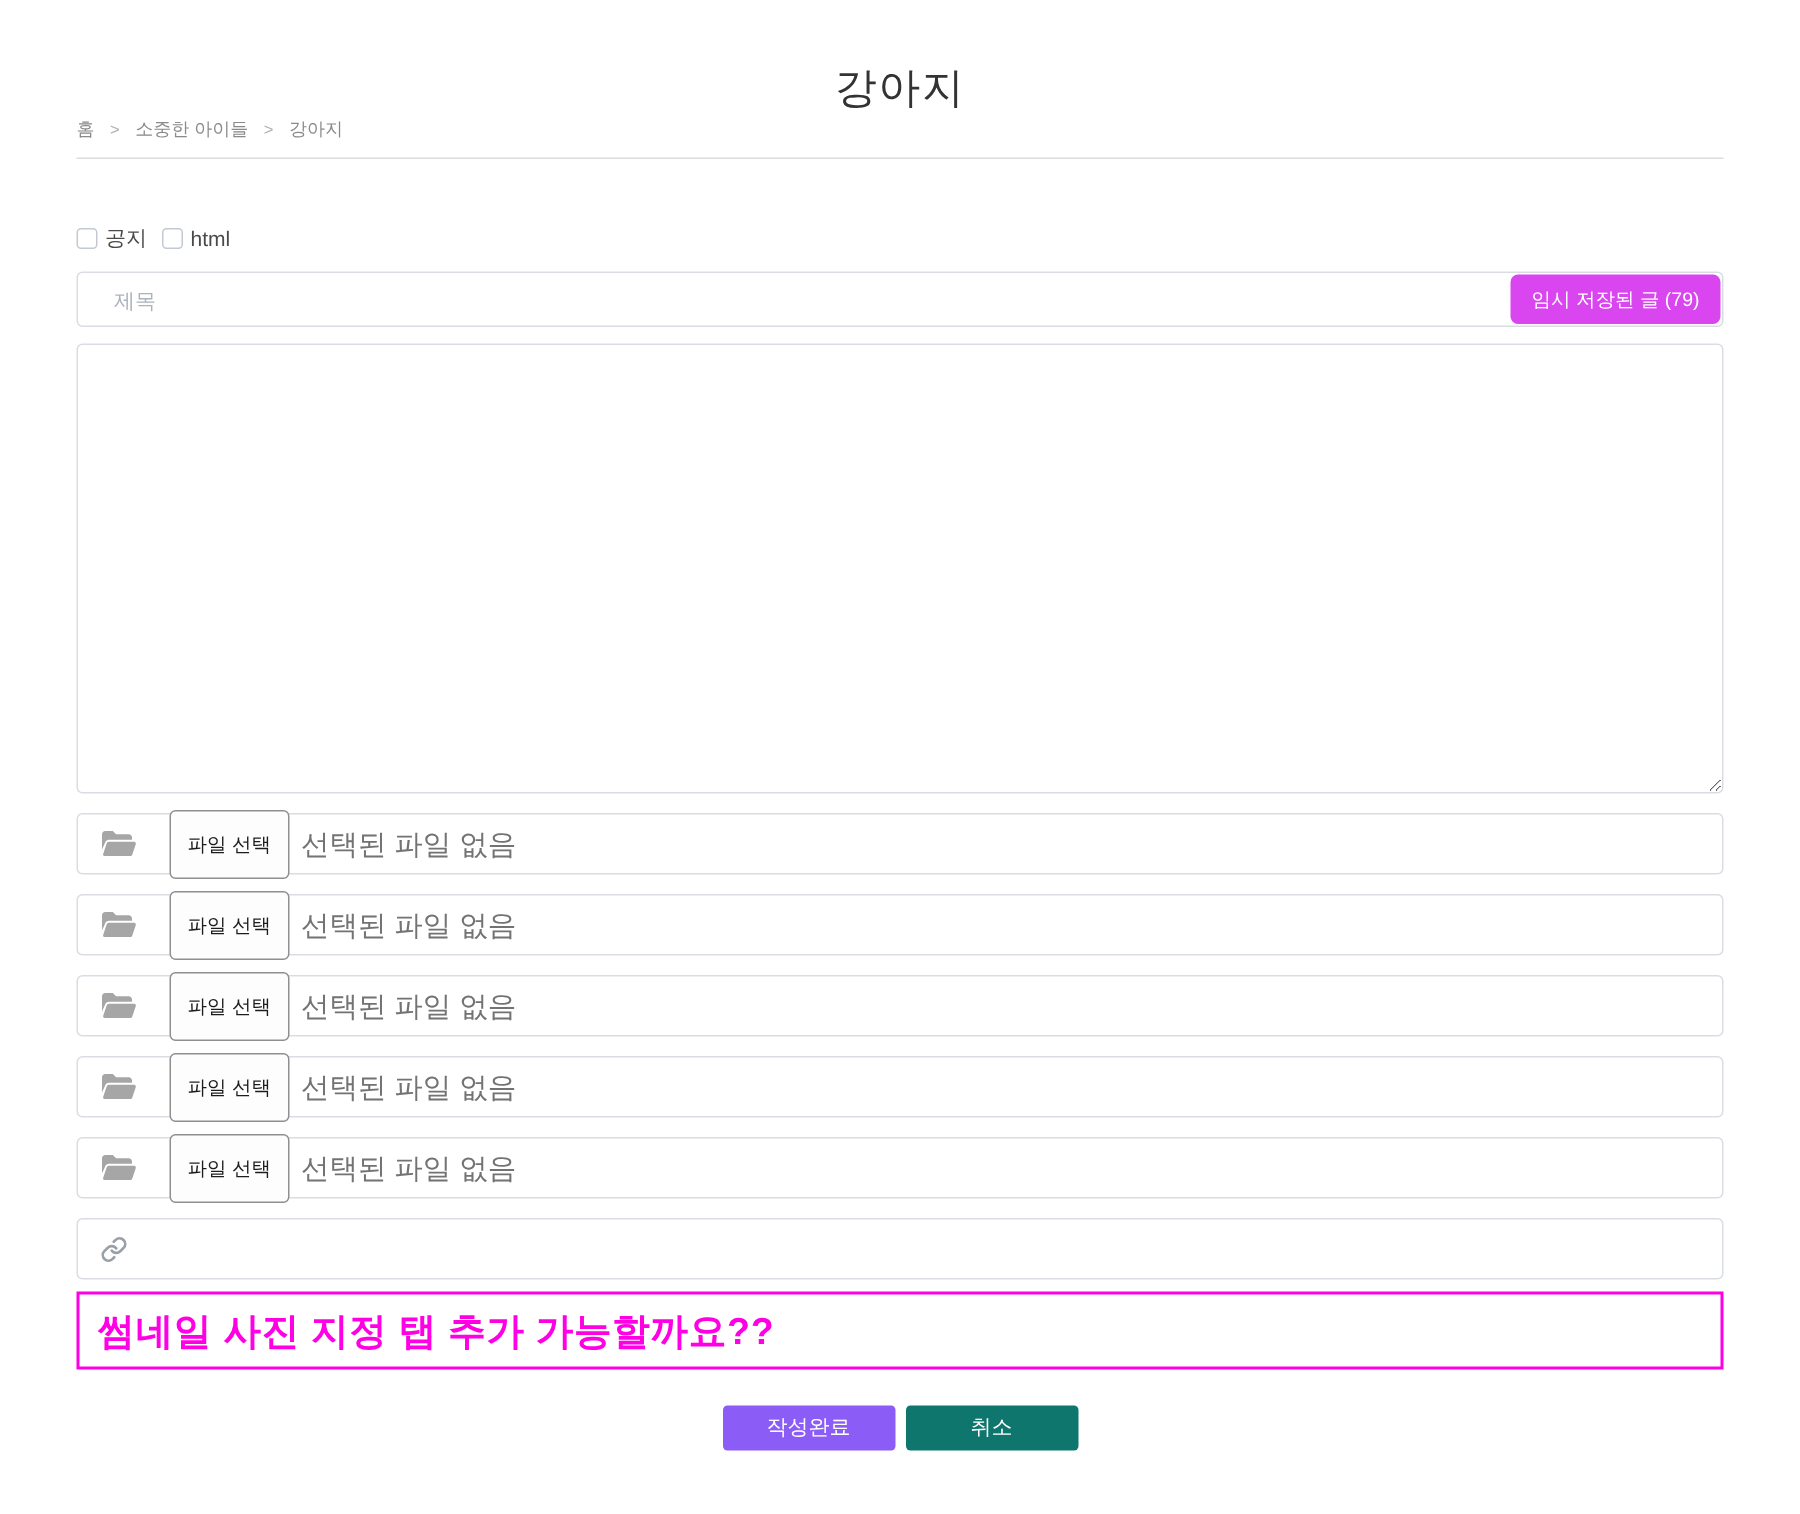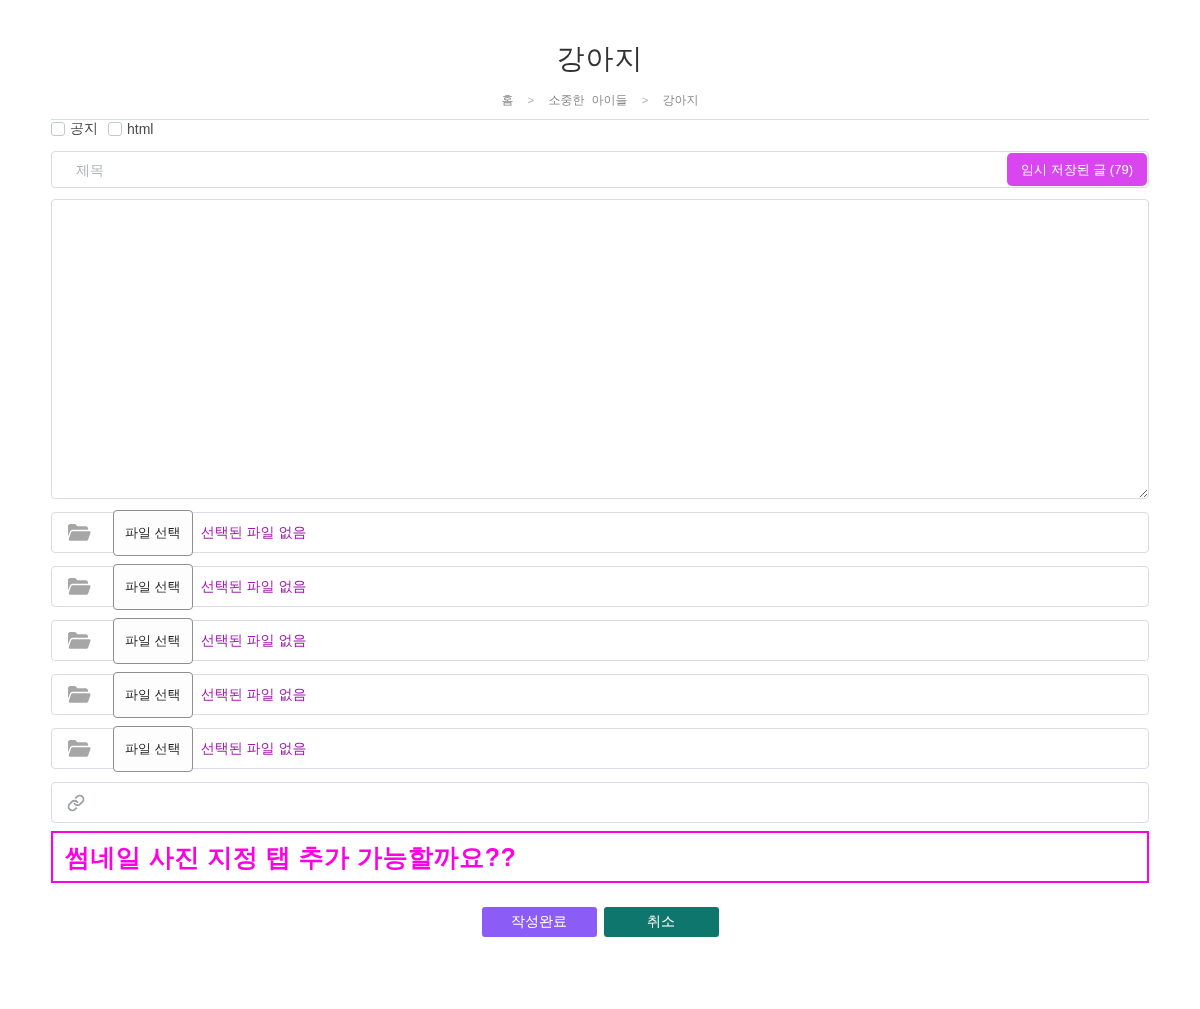--- a/index.html
+++ b/index.html
@@ -11,31 +11,31 @@
   }
   .page { padding: 0 51px; }
 
   .page-title {
     margin: 0; padding-top: 40px;
     text-align: center;
     font-size: 28px; font-weight: 500; color: #333;
     letter-spacing: 1px;
   }
   .breadcrumb {
-    margin-top: 14px;
-    text-align: center;
-    font-size: 12px; color: #8a8a8a; font-family: Liberation Mono, monospace;
+    text-align: left;
+    font-size: 12px; color: #8a8a8a;
   }
   .breadcrumb .sep { margin: 0 7px; color: #b0b0b0; font-size: 11px; }
   .top-divider {
     margin-top: 10px;
     border-bottom: 1px solid #dcdcdc;
   }
 
   .options-row {
+    margin-top: 44px;
     display: flex; align-items: center;
     font-size: 14px; color: #4a4a4a;
   }
   .checkbox {
     width: 14px; height: 14px;
     border: 1px solid #c3c9d2; border-radius: 3px;
     background: #fff;
     display: inline-block;
     margin-right: 5px;
     cursor: pointer;
@@ -81,21 +81,21 @@
   }
   .folder-icon { flex: 0 0 auto; margin-right: 22px; display: inline-flex; }
   .file-btn {
     background: #fdfdfd;
     border: 1px solid #8f8f8f; border-radius: 4px;
     padding: 13px 11px;
     font-size: 13px; color: #1c1c1c;
     cursor: pointer;
     font-family: inherit;
   }
-  .file-status { margin-left: 8px; font-size: 14px; color: #a21caf; }
+  .file-status { margin-left: 8px; font-size: 19px; color: #737373; }
 
   .link-icon { flex: 0 0 auto; margin-right: 10px; display: inline-flex; }
   .link-input {
     flex: 1; border: none; outline: none;
     font-size: 14px; color: #333; height: 100%;
     background: transparent;
   }
 
   .note-box {
     margin-top: 8px;

